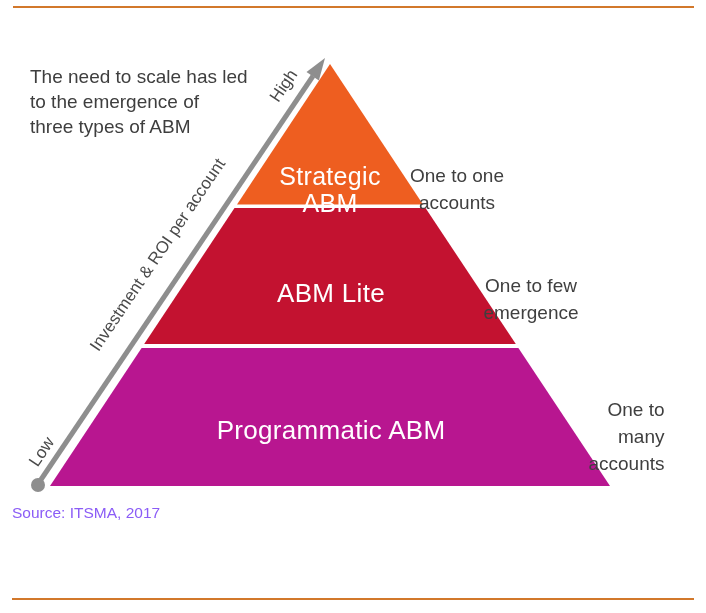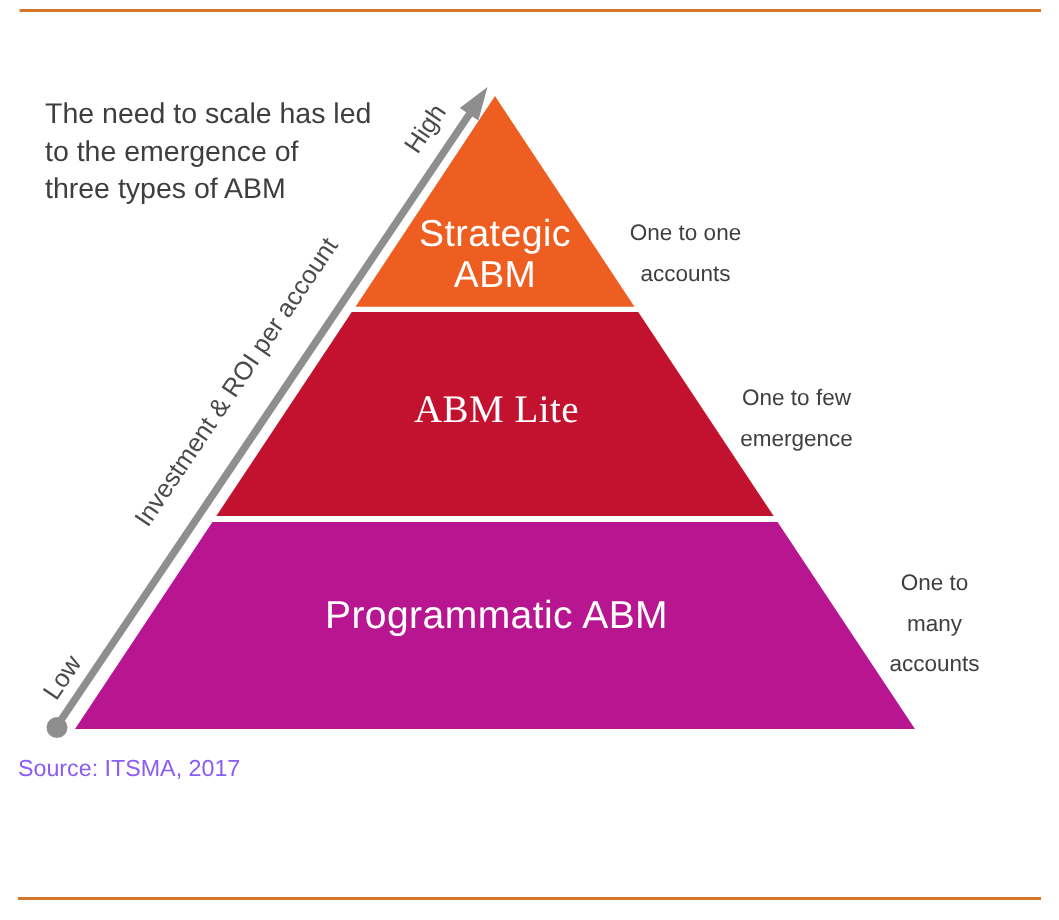--- a/index.html
+++ b/index.html
@@ -22,35 +22,36 @@
   .intro {
     font-size: 19px;
     line-height: 25px;
     color: #3E3E3E;
     white-space: pre-line;
   }
   .center {
     transform: translate(-50%, -50%);
     text-align: center;
     white-space: pre-line;
+    margin-top: 20px;
   }
   .rot {
     transform: translate(-50%, -50%) rotate(-56deg);
     white-space: nowrap;
   }
   .tier-label {
     color: #ffffff;
     font-size: 25px;
     line-height: 27px;
     letter-spacing: 0.3px;
   }
   .tier-label.big { font-size: 26px; }
   .scope-label {
     color: #3F3F3F;
-    font-size: 15px;
+    font-size: 19px;
     line-height: 27px;
   }
   .axis-label {
     color: #4A4A4A;
     font-size: 17px;
   }
   .source {
     font-size: 15.5px;
     color: #8b5cf6;
   }
@@ -74,28 +75,28 @@
     <circle cx="38" cy="485" r="7" fill="#8E8E8E"></circle>
   </svg>
 
 
   <div class="abs intro" style="left:30px; top:64px;">The need to scale has led
 to the emergence of
 three types of ABM</div>
 
   <div class="abs center tier-label" style="left:330px; top:170px;">Strategic
 ABM</div>
-  <div class="abs center tier-label big" style="left:331px; top:273px;font-family:Liberation Serif, serif;">ABM Lite</div>
+  <div class="abs center tier-label big" style="left:331px; top:273px;">ABM Lite</div>
   <div class="abs center tier-label big" style="left:331px; top:410px;">Programmatic ABM</div>
 
   <div class="abs center scope-label" style="left:457px; top:169px;">One to one
 accounts</div>
   <div class="abs center scope-label" style="left:531px; top:279px;">One to few
 emergence</div>
-  <div class="abs center scope-label" style="left:623px; top:416px;">One to many
+  <div class="abs center scope-label" style="left:623px; top:416px;text-align:right;">One to many
 accounts</div>
 
   <div class="abs rot axis-label" style="left:284px; top:86px;">High</div>
   <div class="abs rot axis-label" style="left:42px; top:452px;">Low</div>
   <div class="abs rot axis-label" style="left:158px; top:255px;">Investment &amp; ROI per account</div>
 
   <div class="abs source" style="left:12px; top:504px;">Source: ITSMA, 2017</div>
 
 </div>
 

